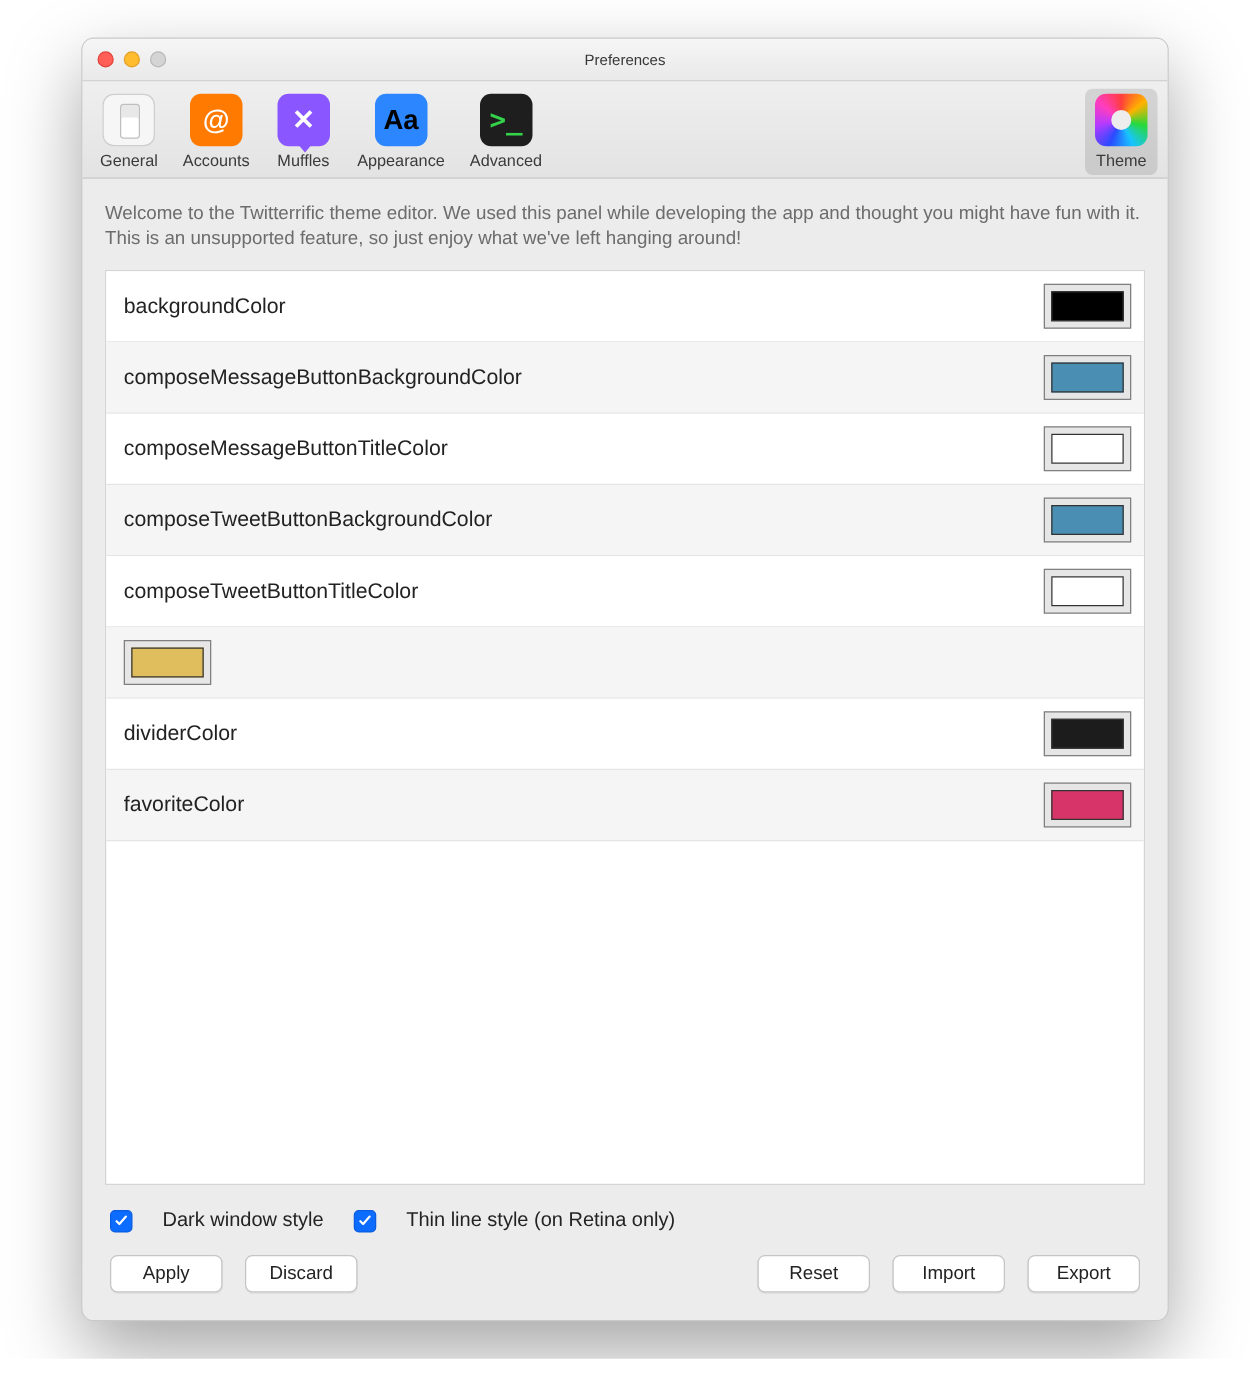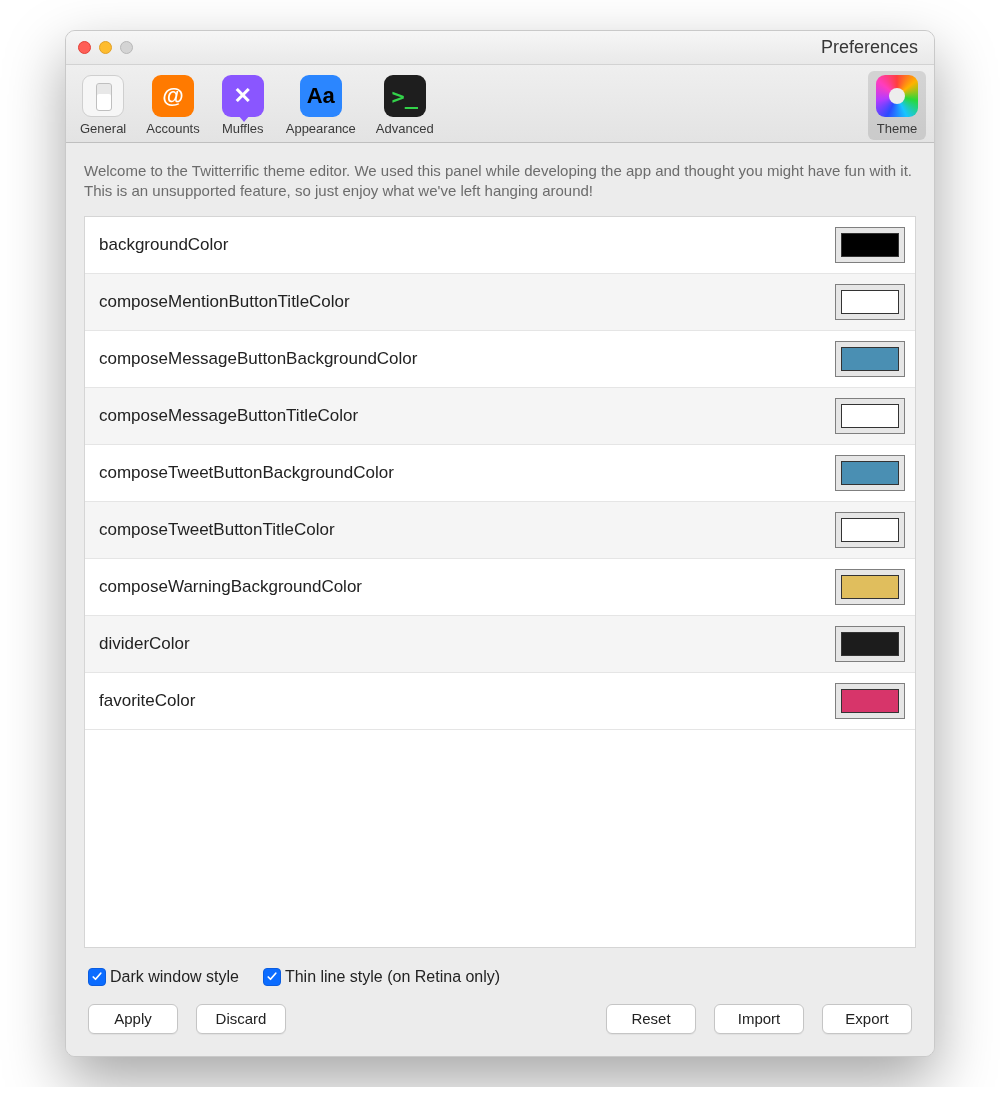--- a/index.html
+++ b/index.html
@@ -33,22 +33,22 @@
       margin-left: 12px;
     }
     .traffic span {
       width: 13px; height: 13px; border-radius: 50%;
       display:block;
     }
     .tl-close { background:#ff5f57; border:0.5px solid #e24138;}
     .tl-min   { background:#febc2e; border:0.5px solid #e1a028;}
     .tl-zoom  { background:#d4d4d4; border:0.5px solid #b8b8b8;}
     .titlebar .title {
-      position:absolute; left:0; right:16px; text-align:right;
-      font-size: 18px; color:#373737;
+      position:absolute; left:0; right:0; text-align:center;
+      font-size: 12px; color:#373737;
     }
     
     .toolbar {
       background: linear-gradient(#efefef,#e3e3e3);
       border-bottom: 1px solid #bfbfbf;
       display:flex; align-items:flex-end;
       padding: 6px 8px 2px 8px;
       gap: 8px;
     }
     .toolitem {
@@ -134,21 +134,21 @@
       border:1px solid #333;
     }
     
     .checks {
       display:flex; gap:24px;
       padding: 20px 4px 0 4px;
       font-size:16px; color:#232323;
       align-items:center;
     }
     .chk {
-      display:flex; align-items:flex-start; gap:4px; cursor:pointer;
+      display:flex; align-items:flex-start; gap:24px; cursor:pointer;
     }
     .chkbox{
       width:18px;height:18px;border-radius:4px;
       background:#0b6cff; border:1px solid #0b5de0;
       display:flex;align-items:center;justify-content:center;
     }
     .chkbox svg{ width:12px;height:12px;}
     
     .btnrow{
       display:flex; gap:18px;
@@ -211,51 +211,44 @@
     <p class="intro">Welcome to the Twitterrific theme editor. We used this panel while developing the app and thought you might have fun with it. This is an unsupported feature, so just enjoy what we've left hanging around!</p>
 
     <div class="table" id="color-table">
         <div class="row">
           <span class="label">backgroundColor</span>
           <div class="swatch-frame">
             <div class="swatch" style="background: rgb(0, 0, 0);"></div>
           </div>
         </div>
         <div class="row">
-          <span class="label">composeMentionButtonTitleColor</span>
+          <span class="label">composeMessageButtonBackgroundColor</span>
+          <div class="swatch-frame">
+            <div class="swatch" style="background: rgb(74, 143, 179);"></div>
+          </div>
+        </div>
+        <div class="row">
+          <span class="label">composeMessageButtonTitleColor</span>
           <div class="swatch-frame">
             <div class="swatch" style="background: rgb(255, 255, 255);"></div>
           </div>
         </div>
         <div class="row">
-          <span class="label">composeMessageButtonBackgroundColor</span>
+          <span class="label">composeTweetButtonBackgroundColor</span>
           <div class="swatch-frame">
             <div class="swatch" style="background: rgb(74, 143, 179);"></div>
           </div>
         </div>
         <div class="row">
-          <span class="label">composeMessageButtonTitleColor</span>
+          <span class="label">composeTweetButtonTitleColor</span>
           <div class="swatch-frame">
             <div class="swatch" style="background: rgb(255, 255, 255);"></div>
           </div>
         </div>
         <div class="row">
-          <span class="label">composeTweetButtonBackgroundColor</span>
-          <div class="swatch-frame">
-            <div class="swatch" style="background: rgb(74, 143, 179);"></div>
-          </div>
-        </div>
-        <div class="row">
-          <span class="label">composeTweetButtonTitleColor</span>
-          <div class="swatch-frame">
-            <div class="swatch" style="background: rgb(255, 255, 255);"></div>
-          </div>
-        </div>
-        <div class="row">
-          <span class="label">composeWarningBackgroundColor</span>
           <div class="swatch-frame">
             <div class="swatch" style="background: rgb(224, 190, 93);"></div>
           </div>
         </div>
         <div class="row">
           <span class="label">dividerColor</span>
           <div class="swatch-frame">
             <div class="swatch" style="background: rgb(28, 28, 28);"></div>
           </div>
         </div>

